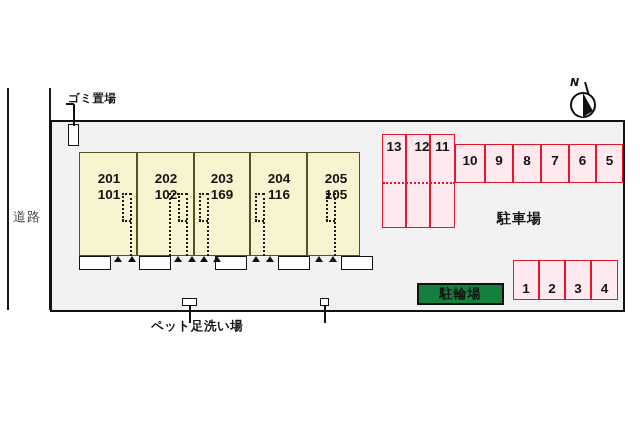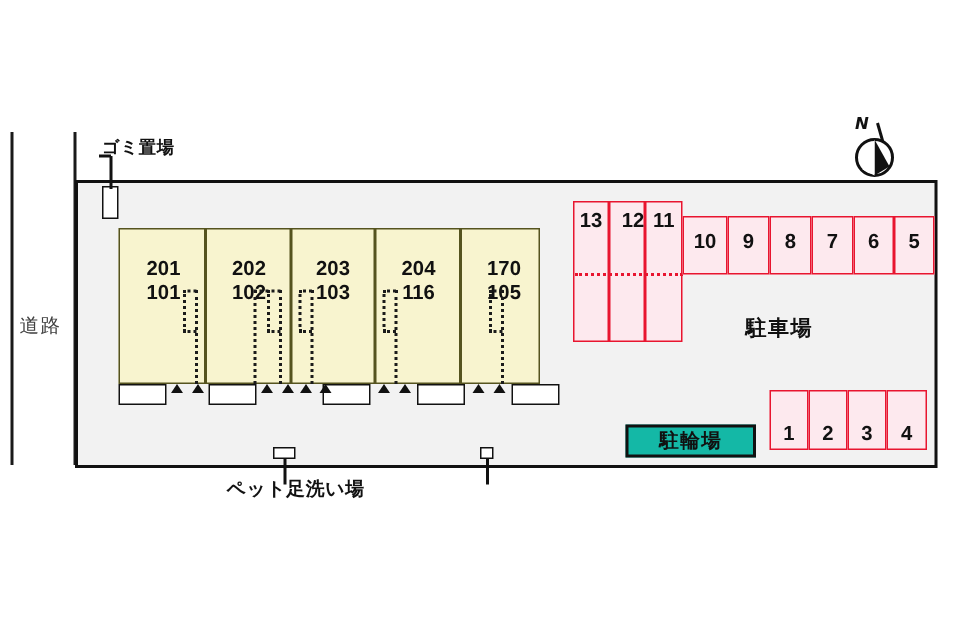--- a/index.html
+++ b/index.html
@@ -41,21 +41,21 @@
   .pk{position:absolute;background:#fde9ee;border:1.6px solid #e8152f;box-sizing:border-box;}
   .pk-num{position:absolute;font-size:13.5px;font-weight:700;color:#111;
           text-align:center;white-space:nowrap;font-family:"Liberation Sans",sans-serif;}
   .pk-dot{position:absolute;border-top:2px dotted #e8152f;}
 
   
   .jp{position:absolute;color:#111;white-space:nowrap;
       font-family:"DejaVu Sans",sans-serif;font-weight:700;}
   .lead{position:absolute;background:#111;}
   .mini-box{position:absolute;border:1.5px solid #111;background:#ffffff;box-sizing:border-box;}
-  .boxed{position:absolute;border:2px solid #111;background:#14b8a6;box-sizing:border-box;
+  .boxed{position:absolute;border:2px solid #111;background:#15803d;box-sizing:border-box;
          display:flex;align-items:center;justify-content:center;
          font-family:"DejaVu Sans",sans-serif;font-weight:700;color:#111;}
 
   
   .compass{position:absolute;}
 </style>
 </head>
 <body>
 
 <div id="stage">
@@ -81,28 +81,28 @@
   <div class="unit-label" style="left:85px;top:160px;width:48px;">
     <span>201</span>
     <span style="margin-top:2px;">101</span>
   </div>
   <div class="unit-label" style="left:142px;top:160px;width:48px;">
     <span>202</span>
     <span style="margin-top:2px;">102</span>
   </div>
   <div class="unit-label" style="left:198px;top:160px;width:48px;">
     <span>203</span>
-    <span style="margin-top:2px;">103</span>
+    <span style="margin-top:2px;">169</span>
   </div>
   <div class="unit-label" style="left:255px;top:160px;width:48px;">
     <span>204</span>
     <span style="margin-top:2px;">116</span>
   </div>
   <div class="unit-label" style="left:312px;top:160px;width:48px;">
-    <span>170</span>
+    <span>205</span>
     <span style="margin-top:2px;">105</span>
   </div>
 
   <div class="dot-v" style="left:130px;top:193px;height:63px;"></div>
   <div class="dot-h" style="left:122px;top:193px;width:9px;"></div>
   <div class="dot-v" style="left:122px;top:193px;height:28px;"></div>
   <div class="dot-h" style="left:122px;top:220px;width:9px;"></div>
 
   <div class="dot-v" style="left:186px;top:193px;height:63px;"></div>
   <div class="dot-h" style="left:178px;top:193px;width:9px;"></div>

